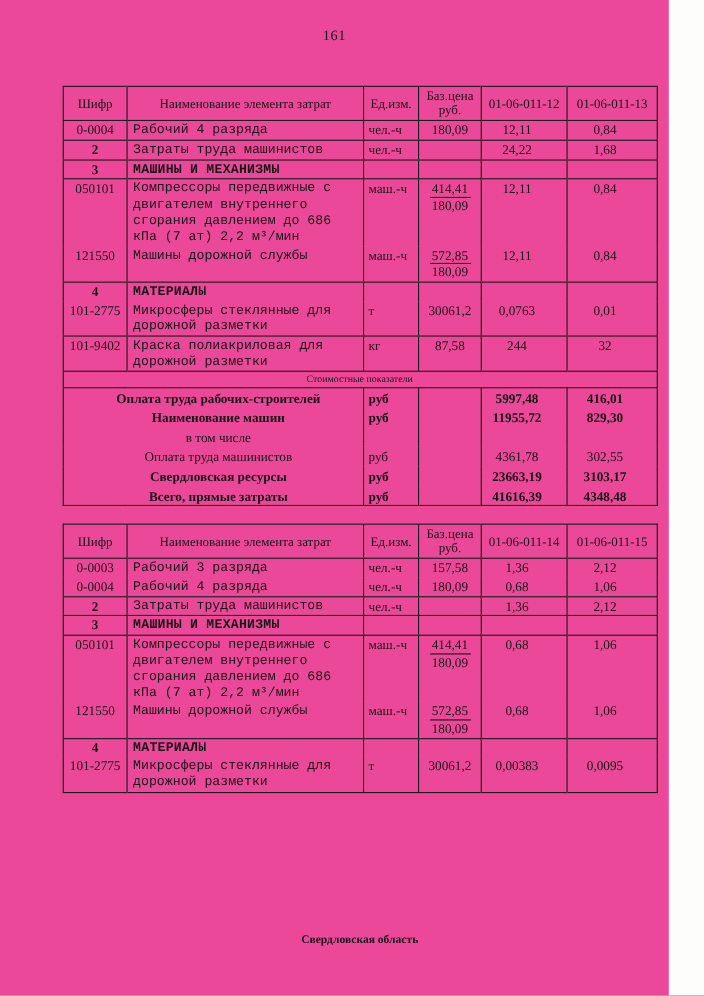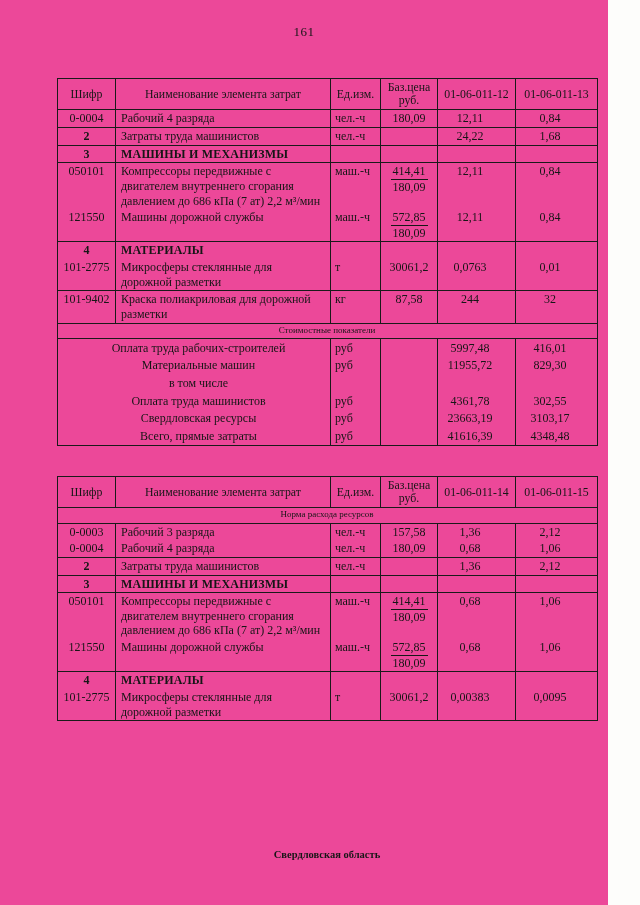--- a/index.html
+++ b/index.html
@@ -42,40 +42,40 @@
     border-bottom: 1px solid #1a1a1a;
     vertical-align: middle; text-align: center;
     font-weight: normal; font-size: 11.8px;
     height: 30px; padding: 2px 2px; line-height: 1.12;
   }
 
   tr.hr > td { border-bottom: 1px solid #1a1a1a; }
 
   td.code { text-align: center; }
   td.b { font-weight: bold; }
-  td.name { padding-left: 5px; padding-right: 8px; }
+  td.name { padding-left: 5px; padding-right: 8px; font-family: Liberation Mono, monospace; }
   td.unit { text-align: left; }
   td.price { text-align: center; }
   td.val { text-align: center; padding-right: 17px; }
 
   tr.section td { font-weight: bold; letter-spacing: 0.2px; }
 
   .frac { display: inline-block; text-align: center; vertical-align: top; }
   .frac .num { display: block; border-bottom: 1px solid #161616; padding: 0 2px; }
   .frac .den { display: block; padding: 0 2px; }
 
   tr.band td {
     text-align: right; font-size: 9px; line-height: 1.25;
     padding: 1px 5px 2px 4px;
     border-bottom: 1px solid #1a1a1a;
   }
 
   tr.sum td { padding-top: 2px; padding-bottom: 1px; }
   tr.sum td.label { padding-left: 13px; }
-  tr.sum.bold td { font-weight: normal; }
+  tr.sum.bold td { font-weight: bold; }
 </style>
 </head>
 <body>
 
 <div class="page">
   <div class="page-number">161</div>
   <div id="tables">
       <table class="doc-table pos-0">
         <colgroup>
           <col style="width: 58px;">
@@ -164,21 +164,21 @@
             <td colspan="6">Стоимостные показатели</td>
           </tr>
           <tr class="sum bold">
             <td class="label" colspan="2">Оплата труда рабочих-строителей</td>
             <td class="unit">руб</td>
             <td class="price"></td>
             <td class="val">5997,48</td>
             <td class="val">416,01</td>
           </tr>
           <tr class="sum bold">
-            <td class="label" colspan="2">Материальные машин</td>
+            <td class="label" colspan="2">Наименование машин</td>
             <td class="unit">руб</td>
             <td class="price"></td>
             <td class="val">11955,72</td>
             <td class="val">829,30</td>
           </tr>
           <tr class="sum">
             <td class="label" colspan="2">в том числе</td>
             <td class="unit"></td>
             <td class="price"></td>
             <td class="val"></td>
@@ -220,23 +220,20 @@
           <tr>
             <th>Шифр</th>
             <th>Наименование элемента затрат</th>
             <th>Ед.изм.</th>
             <th>Баз.цена руб.</th>
             <th>01-06-011-14</th>
             <th>01-06-011-15</th>
           </tr>
         </thead>
         <tbody>
-          <tr class="band">
-            <td colspan="6">Норма расхода ресурсов</td>
-          </tr>
           <tr>
             <td class="code">0-0003</td>
             <td class="name">Рабочий 3 разряда</td>
             <td class="unit">чел.-ч</td>
             <td class="price">157,58</td>
             <td class="val">1,36</td>
             <td class="val">2,12</td>
           </tr>
           <tr class="hr ">
             <td class="code">0-0004</td>

